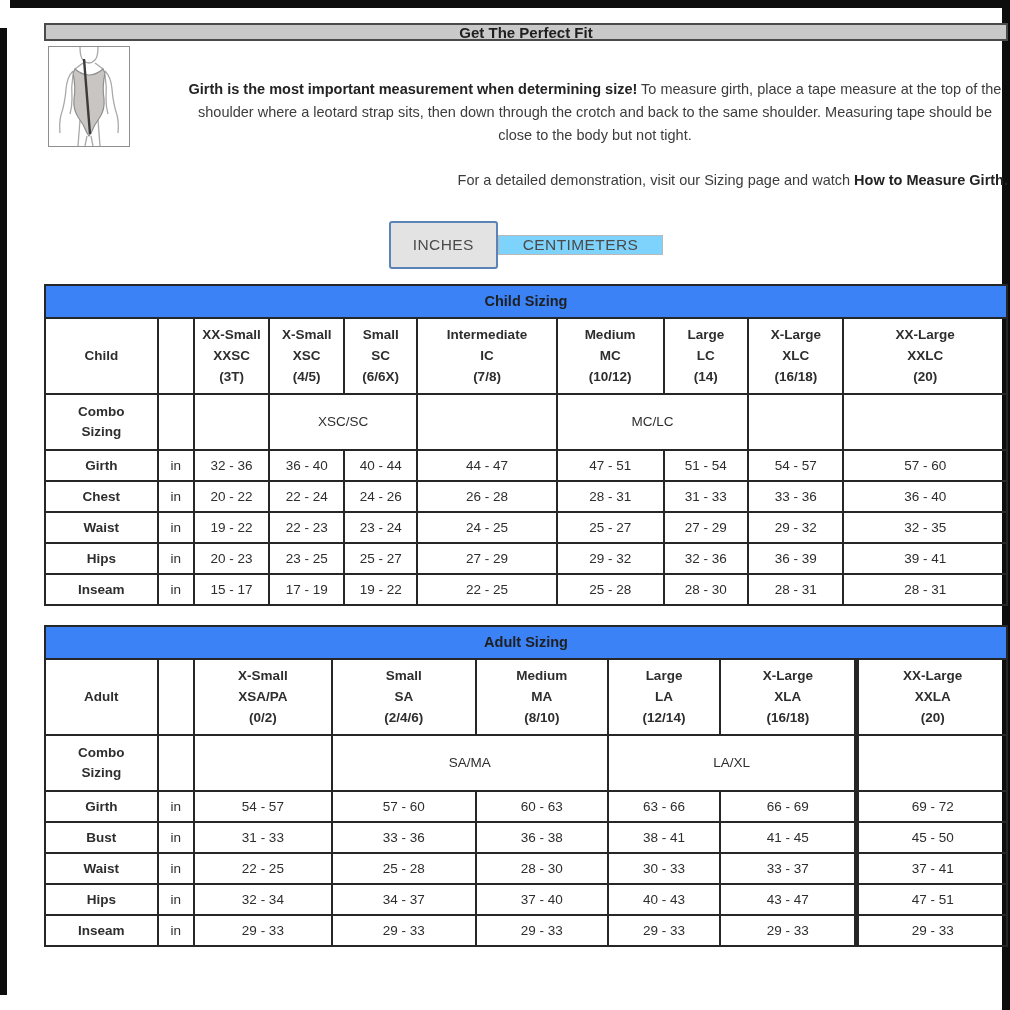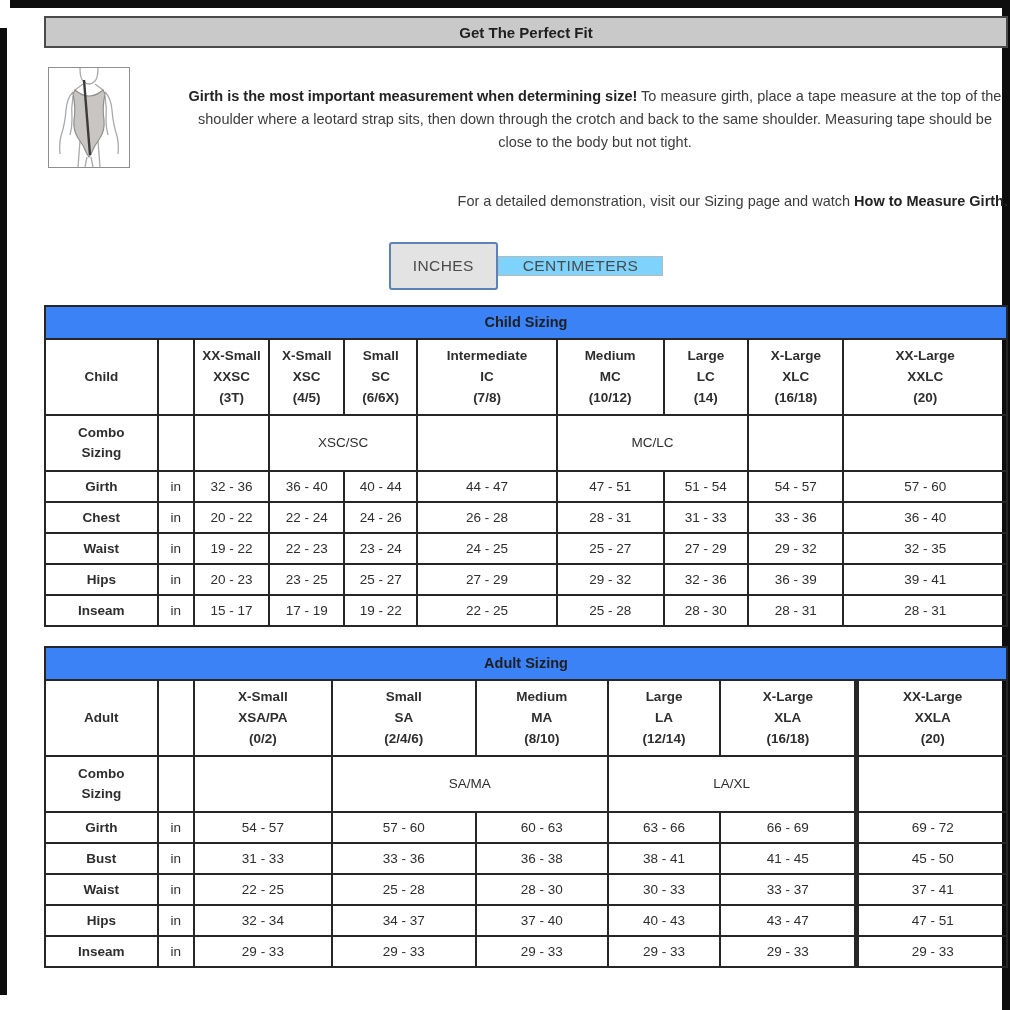--- a/index.html
+++ b/index.html
@@ -9,26 +9,26 @@
     background: #ffffff; font-family: "Liberation Sans", sans-serif; color: #2e2e2e;
   }
   
   .frame-top   { position:absolute; left:10px; top:0; width:1000px; height:8px; background:#0d0d0d; }
   .frame-right { position:absolute; right:0; top:0; width:8px; height:1010px; background:#0d0d0d; }
   .frame-left  { position:absolute; left:0; top:28px; width:7px; height:967px; background:#0d0d0d; }
 
   .page { position:absolute; left:44px; top:0; width:964px; }
 
   .title-bar {
-    margin-top:16px; height:32px; background:#c9c9c9; border:2px solid #4a4a4a;
+    margin-top:23px; height:18px; background:#c9c9c9; border:2px solid #4a4a4a;
     display:flex; align-items:center; justify-content:center;
     font-weight:bold; font-size:15px; color:#1f1f1f;
   }
 
-  .intro-row { display:flex; align-items:center; margin-top:19px;gap:44px; }
+  .intro-row { display:flex; align-items:flex-end; margin-top:5px;gap:44px; }
   .illustration {
     flex:none; width:82px; height:101px; margin-left:4px;
     border:1px solid #8f8f8f; background:#fff;
   }
   .intro-text {
     flex:1; margin:4px 6px 0 14px; text-align:center;
     font-size:14.5px; line-height:23px; color:#3c3c3c;
   }
   .intro-text b, .demo-line b { color:#232323; }
 

